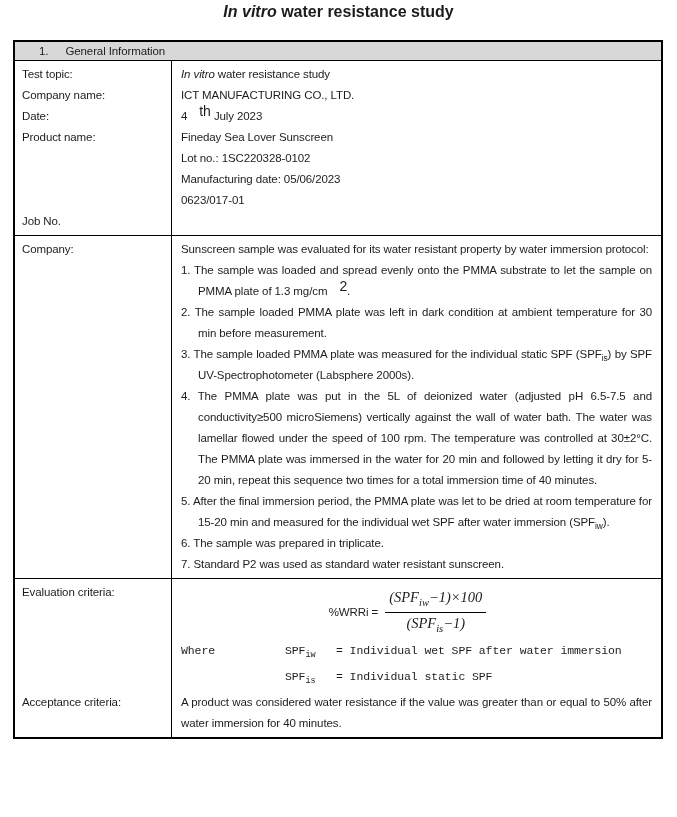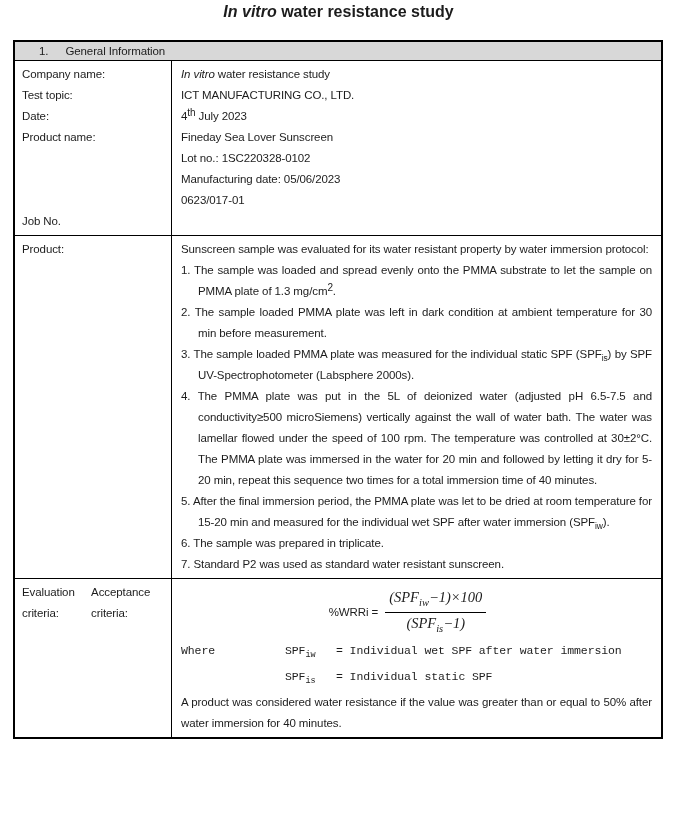--- a/index.html
+++ b/index.html
@@ -24,78 +24,78 @@
   .sec-num{margin-left:24px;}
   .sec-title{margin-left:17px;}
   .trow{display:flex;border-bottom:1px solid #000;align-items:stretch;}
   .trow:last-child{border-bottom:none;}
   .tlabel{
     width:157px;box-sizing:border-box;border-right:1px solid #000;
     padding:3px 6px 3px 7px;line-height:21px;flex-shrink:0;
   }
   .tvalue{flex:1;box-sizing:border-box;padding:3px 9px 3px 9px;line-height:21px;}
   .line{height:21px;}
-  sup{font-size:10px;line-height:0;vertical-align:4px;}
+  sup{font-size:14px;line-height:0;vertical-align:4px;margin-left:12px;}
   sub{font-size:8.5px;line-height:0;vertical-align:-2.5px;}
   .just{text-align:justify;}
   .mitem{padding-left:17px;text-indent:-17px;text-align:justify;}
   
   .formula{display:flex;align-items:center;justify-content:center;margin:5px 18px 2px 0;}
   .flhs{margin-right:7px;}
   .frac{display:inline-block;text-align:center;}
   .fnum{border-bottom:1.5px solid #000;padding:0 4px 8px 4px;}
   .fden{padding:2px 4px 0 4px;}
   .mi{font-family:"Liberation Serif",serif;font-style:italic;font-size:14.5px;letter-spacing:0;}
   .msub{font-family:"Liberation Serif",serif;font-style:italic;font-size:10.5px;vertical-align:-3.5px;letter-spacing:0;}
   
   .wrow{display:flex;line-height:21px;margin-bottom:5px;font-family:Liberation Mono, monospace;}
   .wkey{width:104px;flex-shrink:0;}
   .wsym{width:51px;flex-shrink:0;}
   .wdef{flex:1;}
   .accept-text{margin-top:3px;}
-  .eval-label-cell{display:flex;flex-direction:row;justify-content:space-between;}
+  .eval-label-cell{display:flex;flex-direction:column;justify-content:space-between;}
   .accept-label{margin-bottom:21px;}
 </style>
 </head>
 <body>
 
 <div class="doc-title"><span class="i">In vitro</span><span> water resistance study</span></div>
 
 <div class="report-table">
 
   <div class="thead">
     <span class="sec-num">1.</span>
     <span class="sec-title">General Information</span>
   </div>
 
   <div class="trow">
     <div class="tlabel">
+      <div class="line">Test topic:</div>
       <div class="line">Company name:</div>
-      <div class="line">Test topic:</div>
       <div class="line">Date:</div>
       <div class="line">Product name:</div>
       <div class="line"></div>
       <div class="line"></div>
       <div class="line"></div>
       <div class="line">Job No.</div>
     </div>
     <div class="tvalue">
       <div class="line"><span class="i">In vitro</span><span> water resistance study</span></div>
       <div class="line"><span>ICT MANUFACTURING CO., LTD.</span></div>
       <div class="line"><span>4</span><sup>th</sup><span> July 2023</span></div>
       <div class="line"><span>Fineday Sea Lover Sunscreen</span></div>
       <div class="line"><span>Lot no.: 1SC220328-0102</span></div>
       <div class="line"><span>Manufacturing date: 05/06/2023</span></div>
       <div class="line"><span>0623/017-01</span></div>
     </div>
   </div>
 
   <div class="trow">
     <div class="tlabel">
-      <div class="line">Product:</div>
+      <div class="line">Company:</div>
     </div>
     <div class="tvalue">
       <div class="just"><span>Sunscreen sample was evaluated for its water resistant property by water immersion protocol:</span></div>
       <div class="mitem"><span>1. The sample was loaded and spread evenly onto the PMMA substrate to let the sample on PMMA plate of 1.3 mg/cm</span><sup>2</sup><span>.</span></div>
       <div class="mitem"><span>2. The sample loaded PMMA plate was left in dark condition at ambient temperature for 30 min before measurement.</span></div>
       <div class="mitem"><span>3. The sample loaded PMMA plate was measured for the individual static SPF (SPF</span><sub>is</sub><span>) by SPF UV-Spectrophotometer (Labsphere 2000s).</span></div>
       <div class="mitem"><span>4. The PMMA plate was put in the 5L of deionized water (adjusted pH 6.5-7.5 and conductivity≥500 microSiemens) vertically against the wall of water bath. The water was lamellar flowed under the speed of 100 rpm. The temperature was controlled at 30±2°C. The PMMA plate was immersed in the water for 20 min and followed by letting it dry for 5-20 min, repeat this sequence two times for a total immersion time of 40 minutes.</span></div>
       <div class="mitem"><span>5. After the final immersion period, the PMMA plate was let to be dried at room temperature for 15-20 min and measured for the individual wet SPF after water immersion (SPF</span><sub>iw</sub><span>).</span></div>
       <div class="mitem"><span>6. The sample was prepared in triplicate.</span></div>
       <div class="mitem"><span>7. Standard P2 was used as standard water resistant sunscreen.</span></div>

